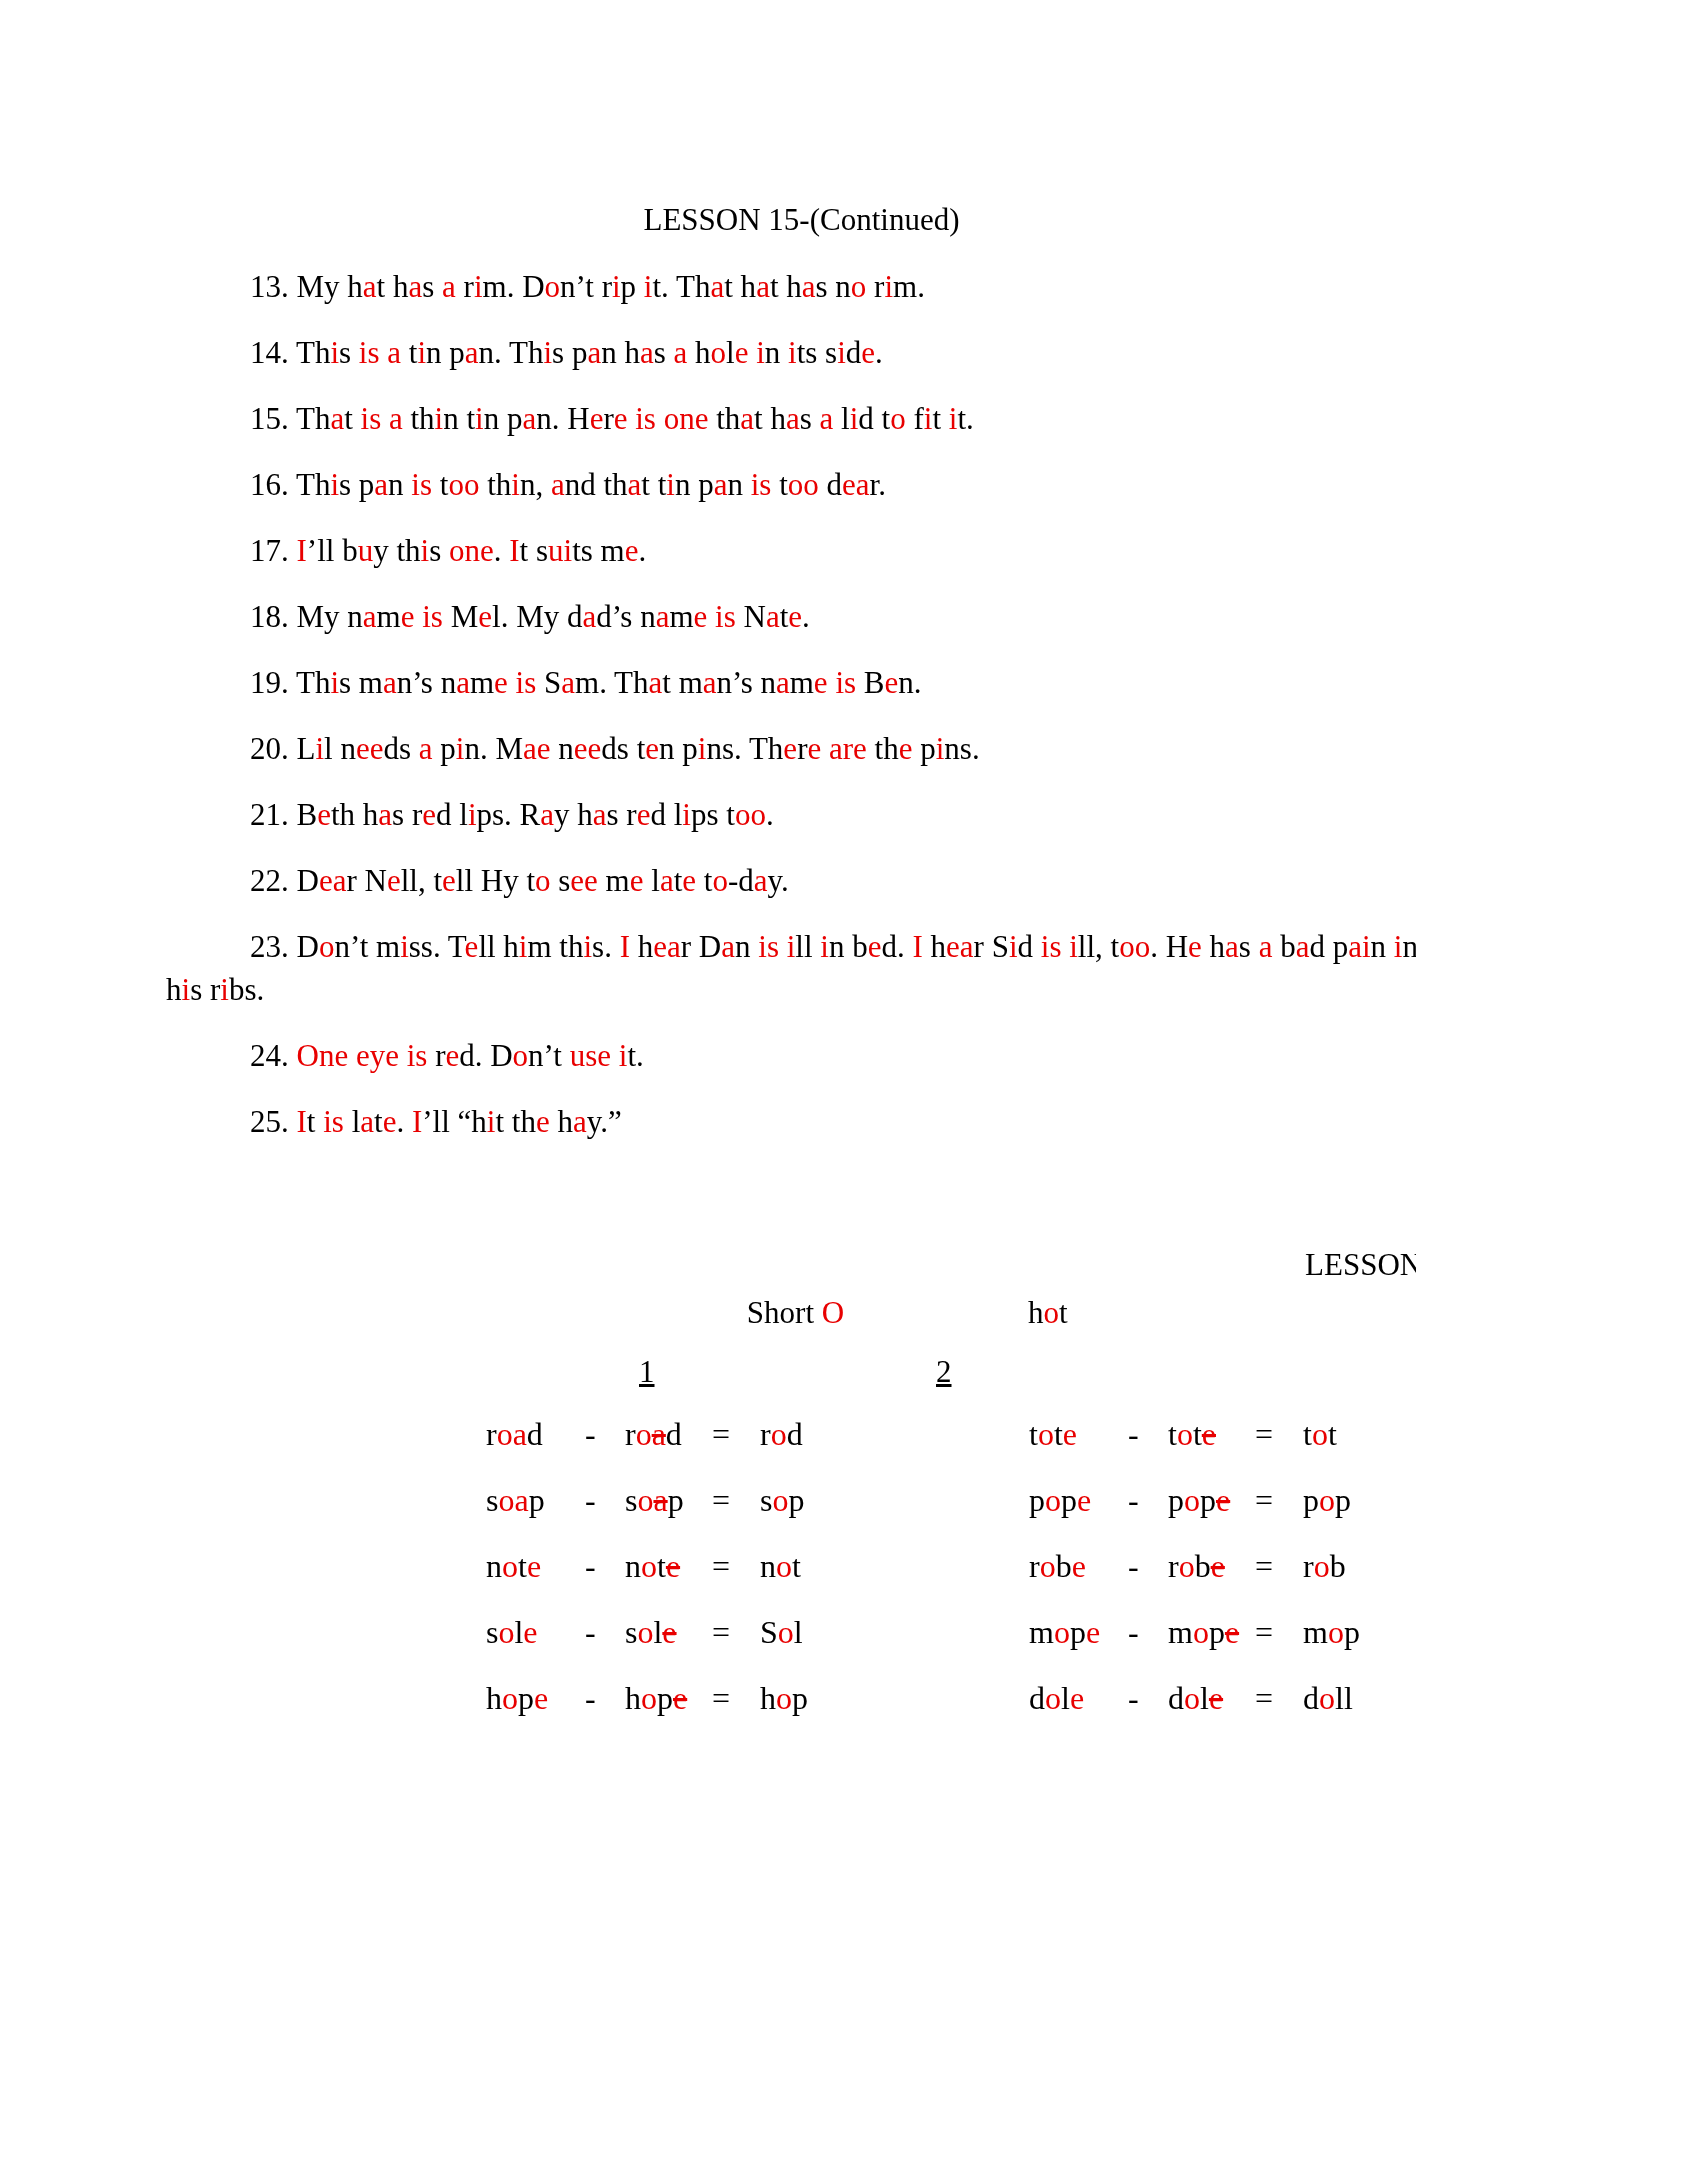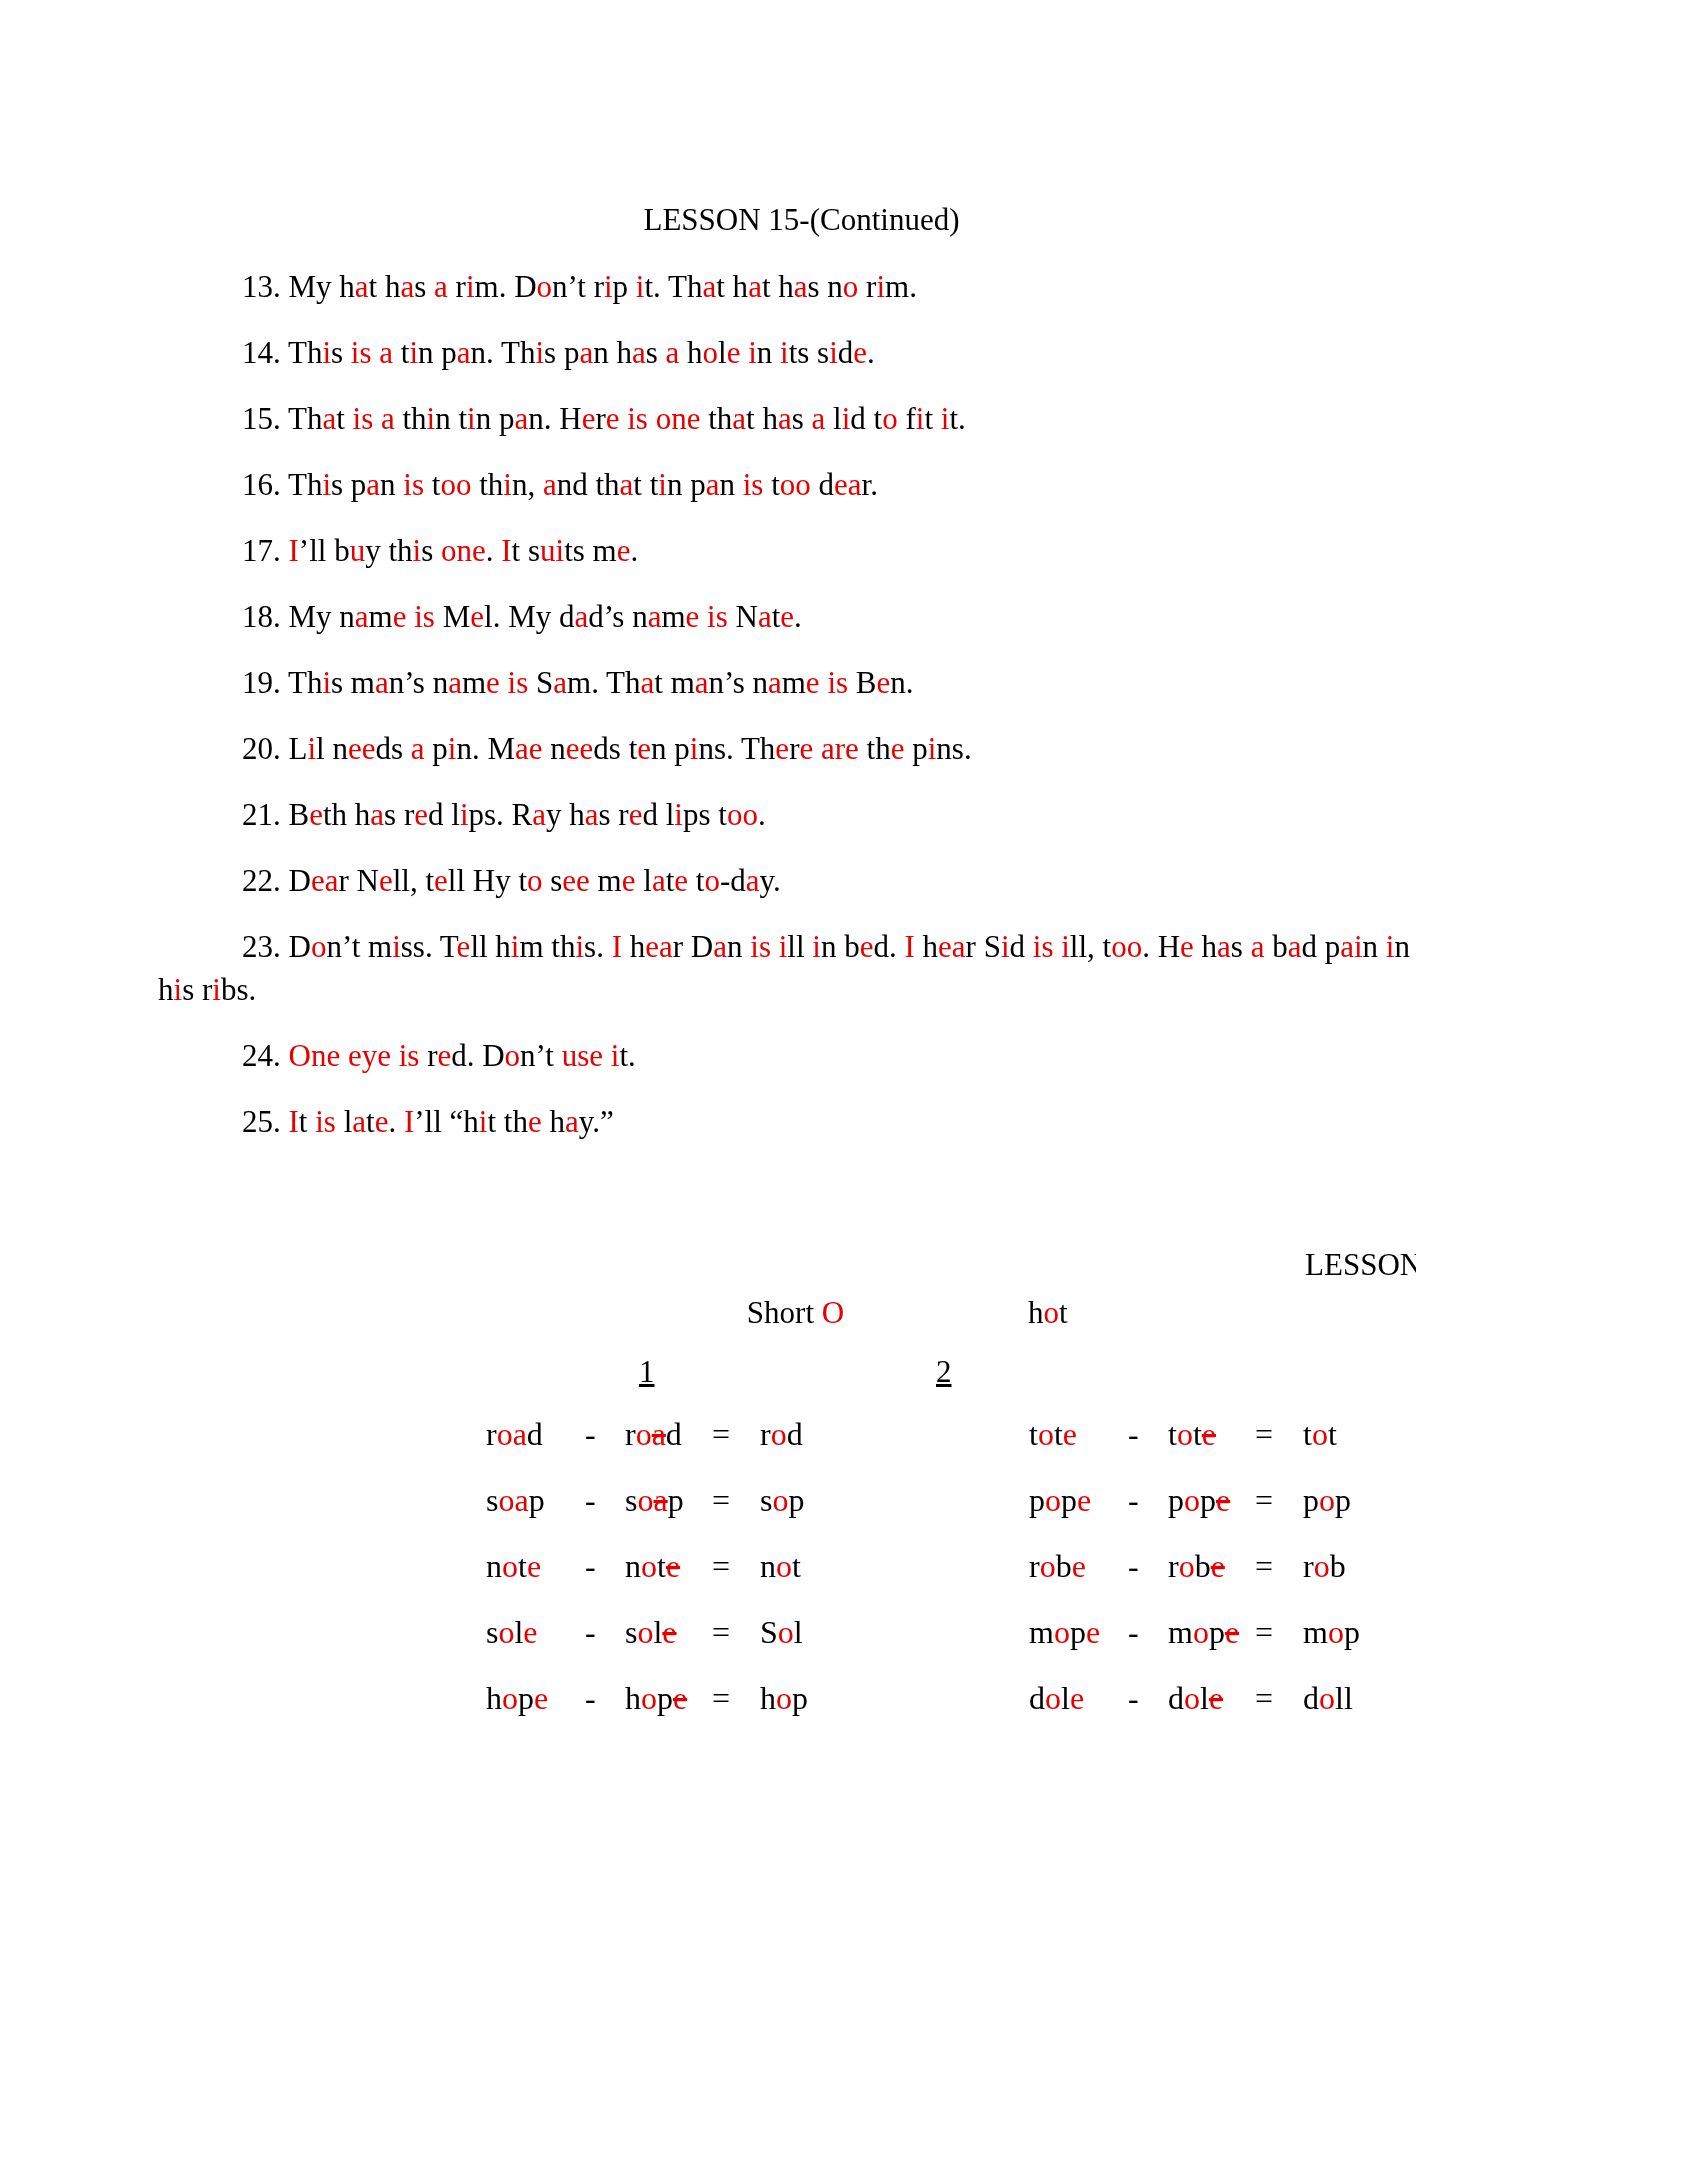--- a/index.html
+++ b/index.html
@@ -11,21 +11,21 @@
     color:#000000;
     overflow:hidden;
   }
   .content{position:absolute;left:158px;top:198px;width:1287px;}
   .doc-title{
     font-size:31px;line-height:43px;font-weight:normal;
     text-align:center;margin:0 0 24px 0;
   }
   p.sentence{
     font-size:31px;line-height:43px;
-    margin:0 0 23px 0;text-indent:84px;
+    margin:0 0 23px 8px;text-indent:84px;
   }
   .red{color:#e80000;}
   .strike{text-decoration:line-through;}
   
   .l16-title{
     position:absolute;left:158px;top:1231px;width:1287px;
     text-align:right;font-size:31px;line-height:36px;margin:16px;font-weight:normal;
   }
   .l16-sub{
     position:absolute;left:152px;top:1295px;width:1287px;

